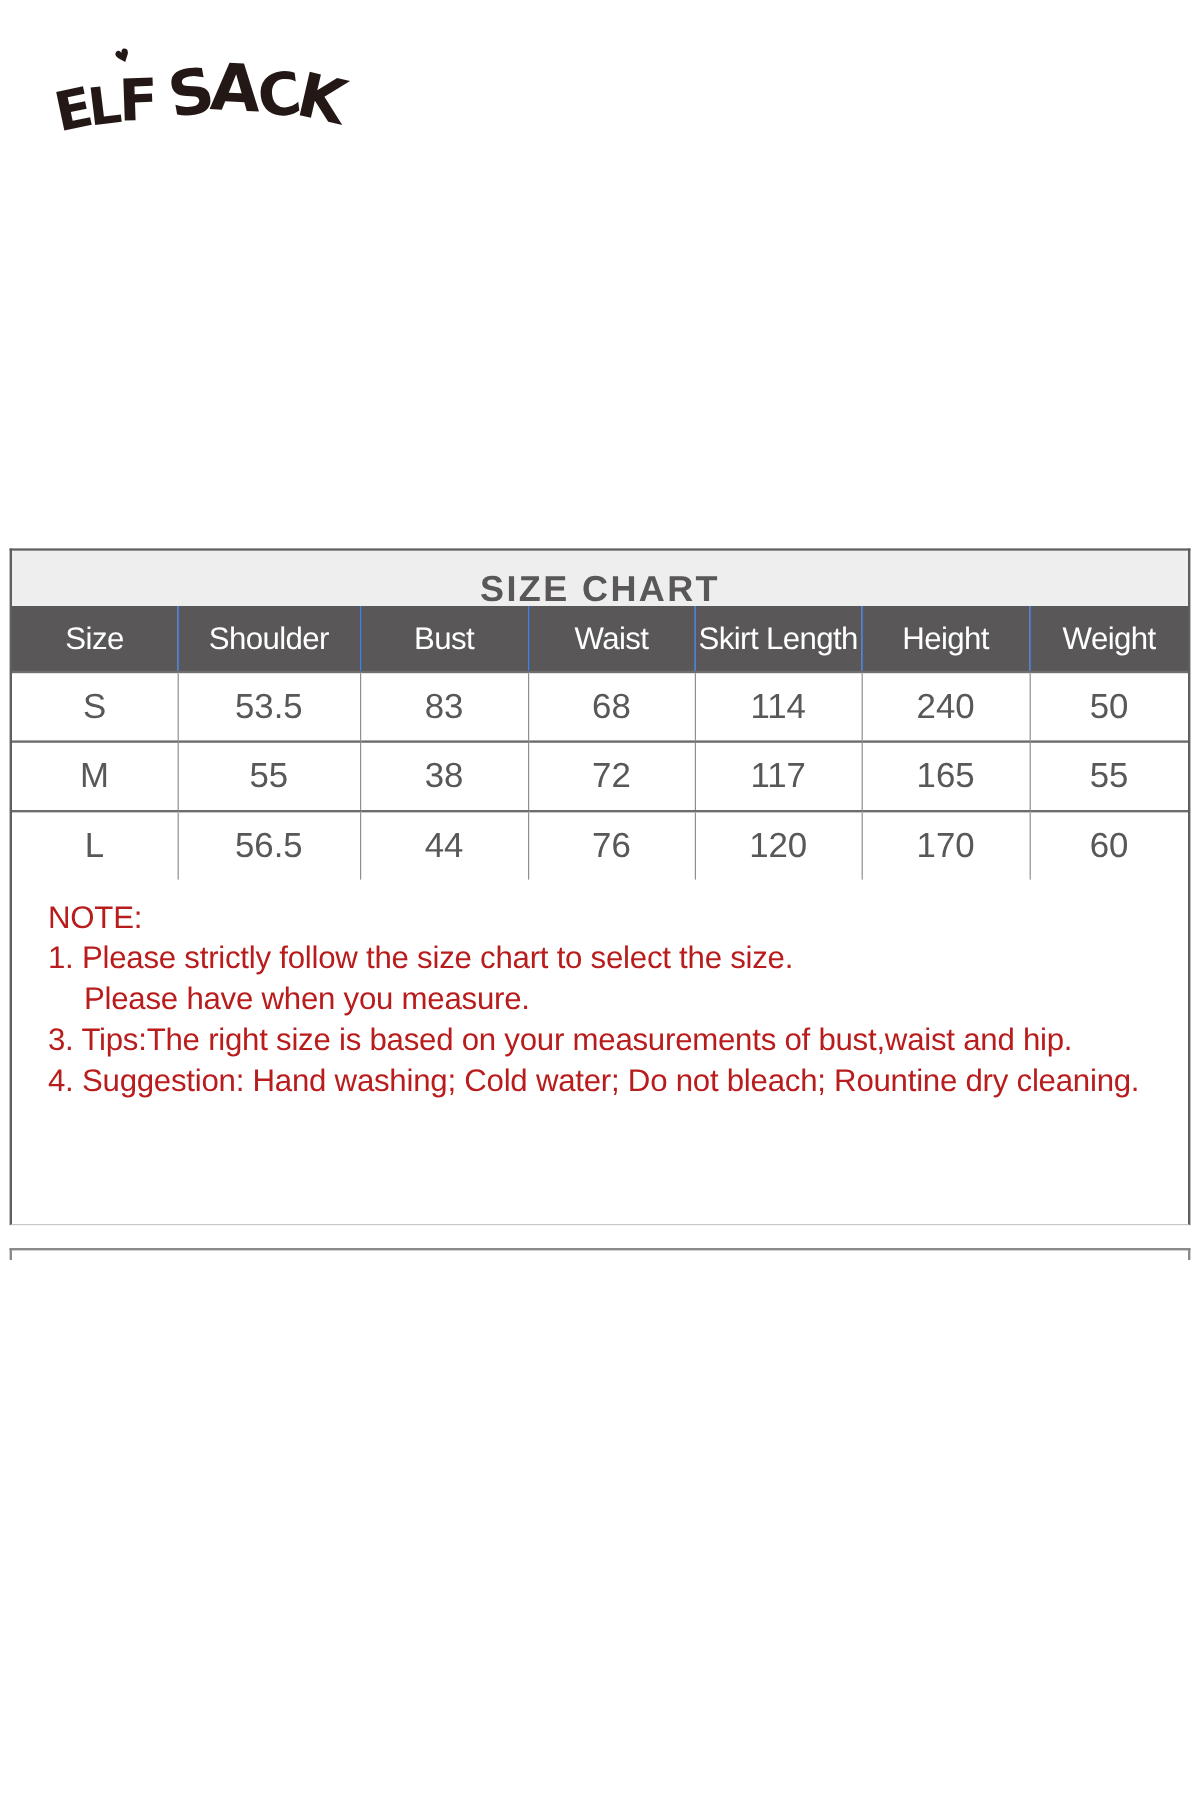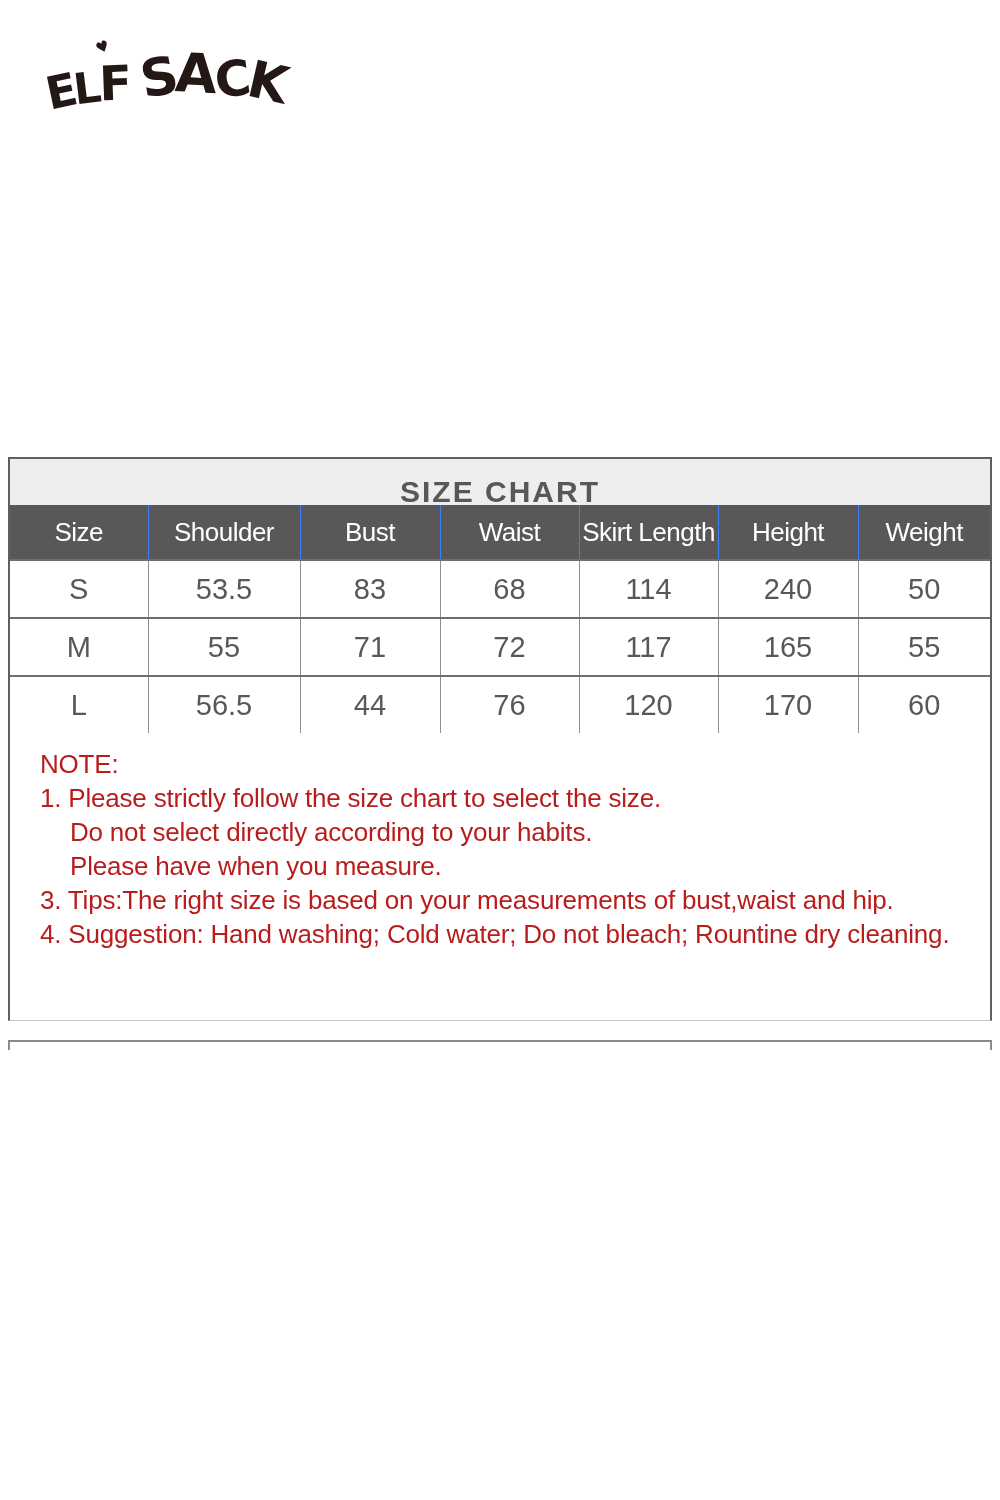--- a/index.html
+++ b/index.html
@@ -151,42 +151,41 @@
         <td>53.5</td>
         <td>83</td>
         <td>68</td>
         <td>114</td>
         <td>240</td>
         <td>50</td>
       </tr>
       <tr>
         <td>M</td>
         <td>55</td>
-        <td>71</td>
+        <td>38</td>
         <td>72</td>
         <td>117</td>
         <td>165</td>
         <td>55</td>
       </tr>
       <tr>
         <td>L</td>
         <td>56.5</td>
         <td>44</td>
         <td>76</td>
         <td>120</td>
         <td>170</td>
         <td>60</td>
       </tr>
     </tbody>
   </table>
 
   <div class="note">
     <span class="nl">NOTE:</span>
     <span class="nl">1. Please strictly follow the size chart to select the size.</span>
-    <span class="nl indent">Do not select directly according to your habits.</span>
     <span class="nl indent">Please have when you measure.</span>
     <span class="nl">3. Tips:The right size is based on your measurements of bust,waist and hip.</span>
     <span class="nl">4. Suggestion: Hand washing; Cold water; Do not bleach; Rountine dry cleaning.</span>
   </div>
 
 </div>
 
 <div class="next-box"></div>
 
 </body></html>

